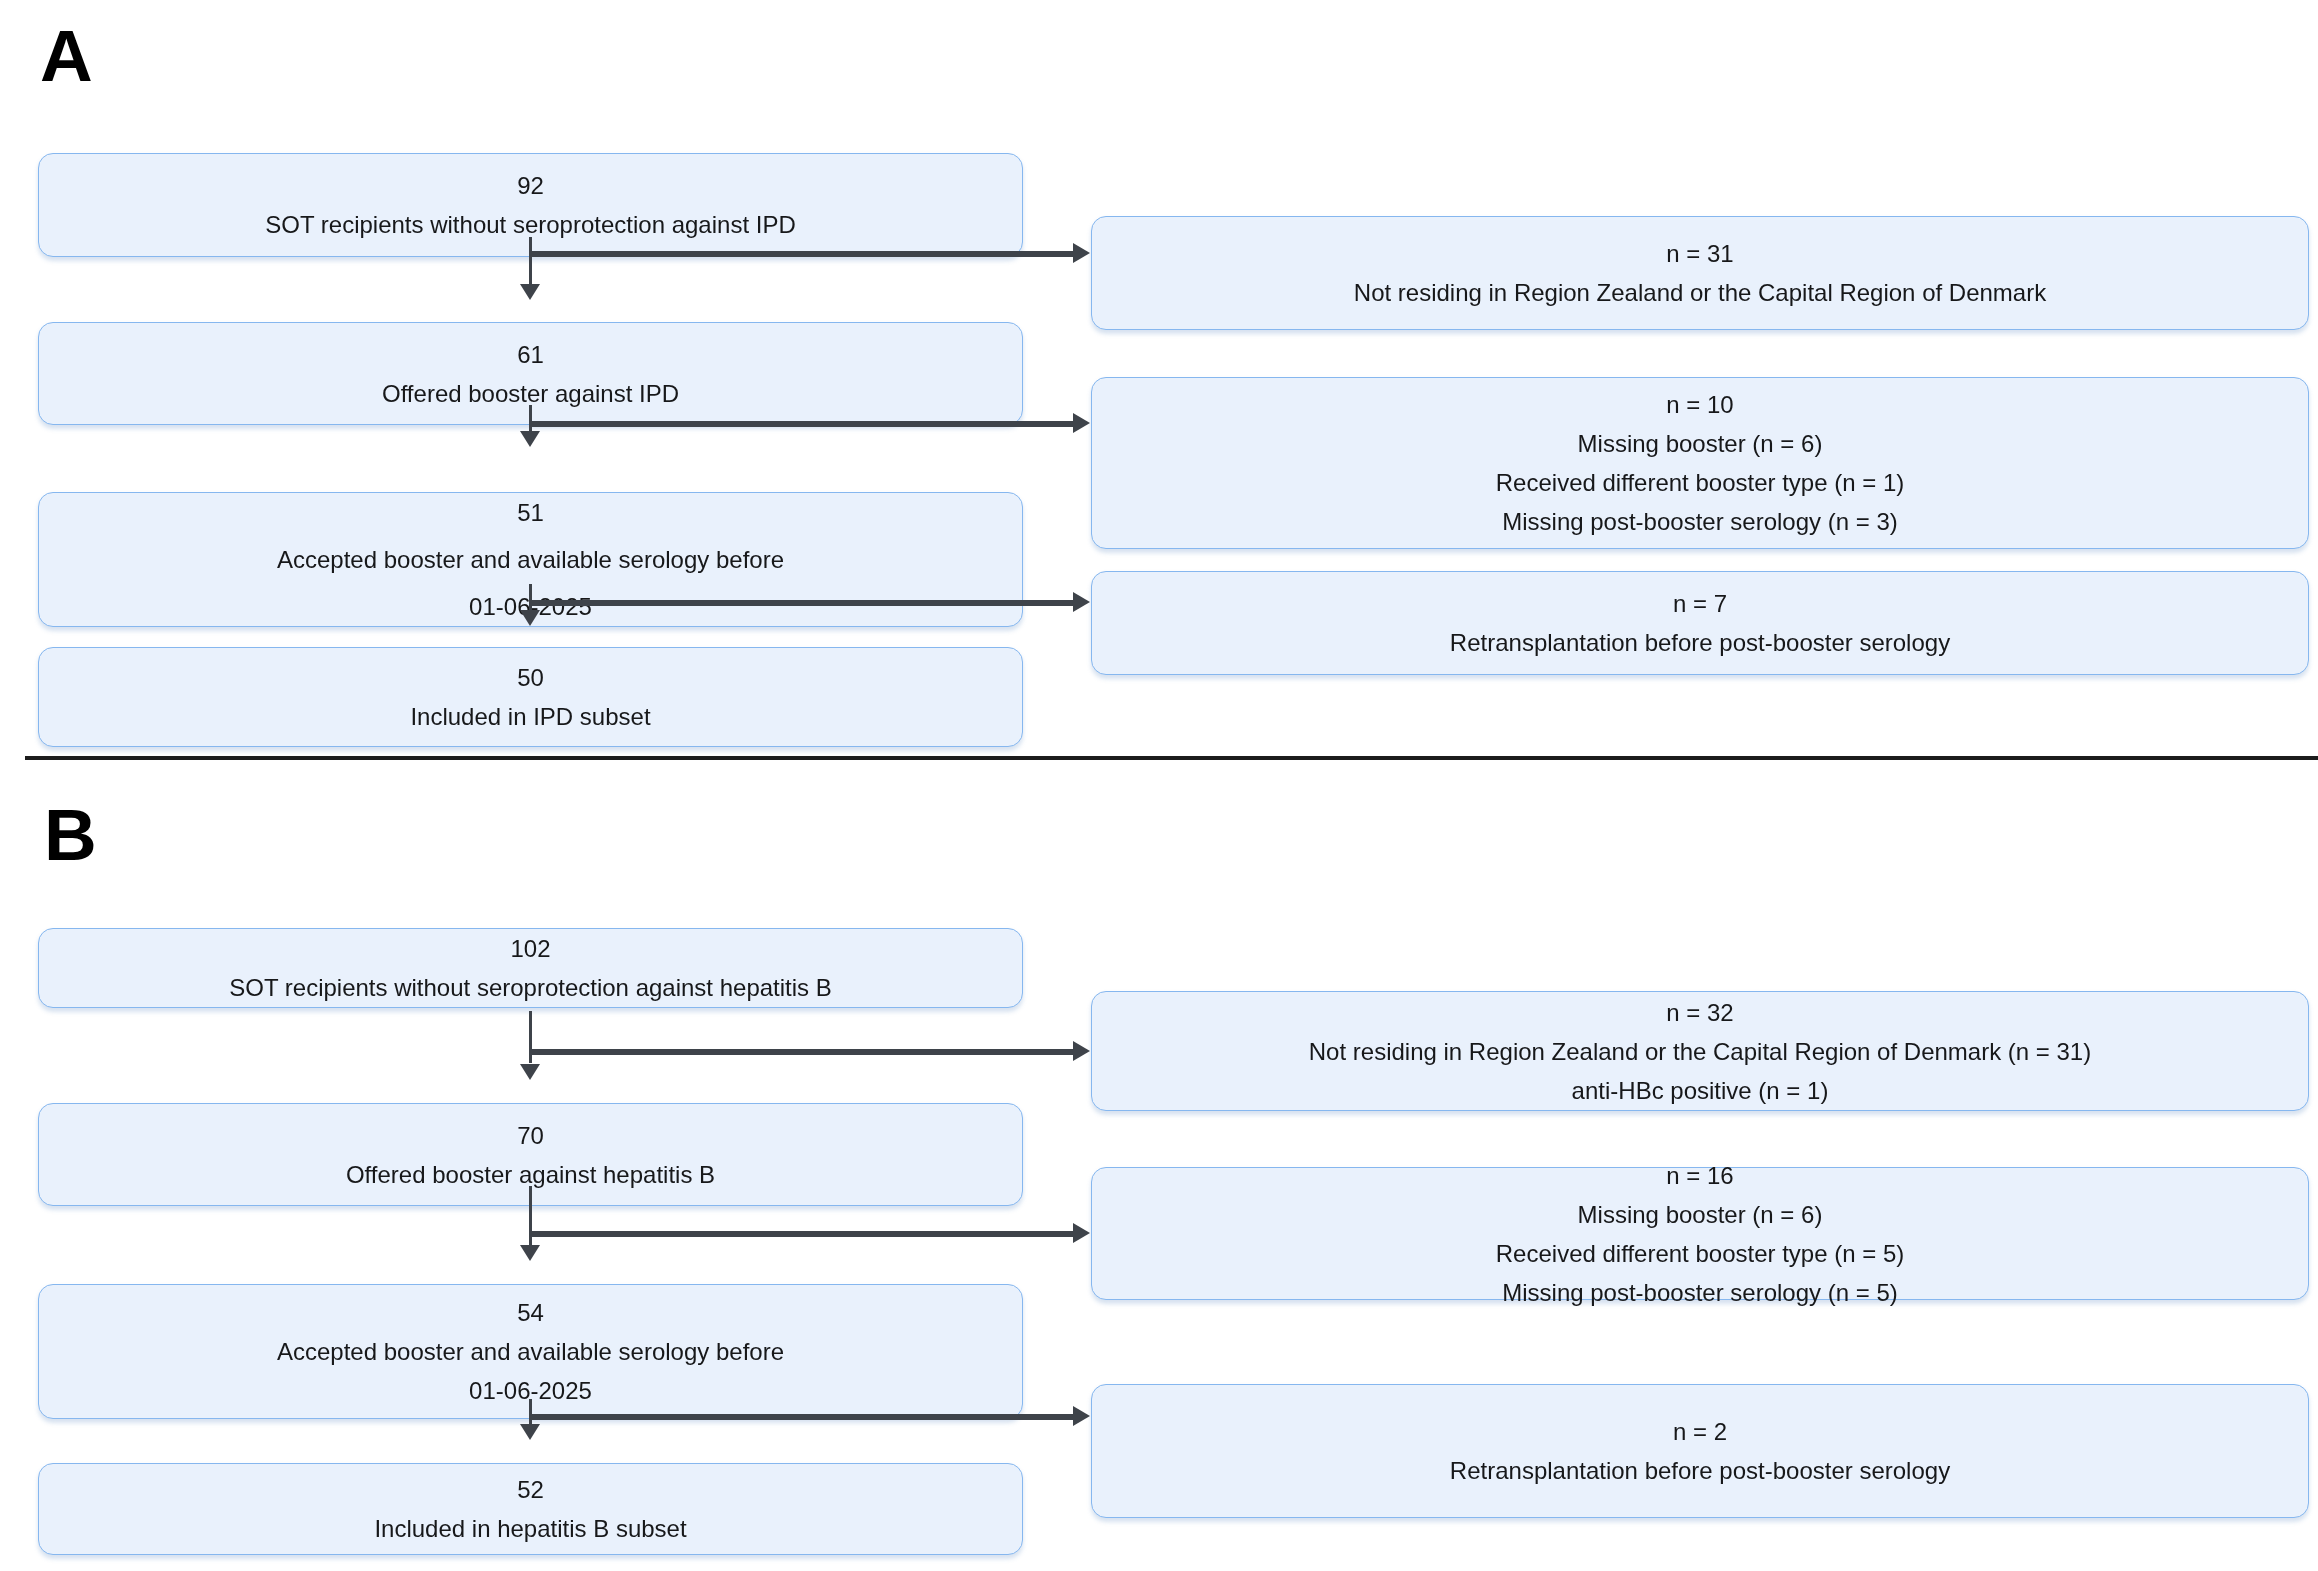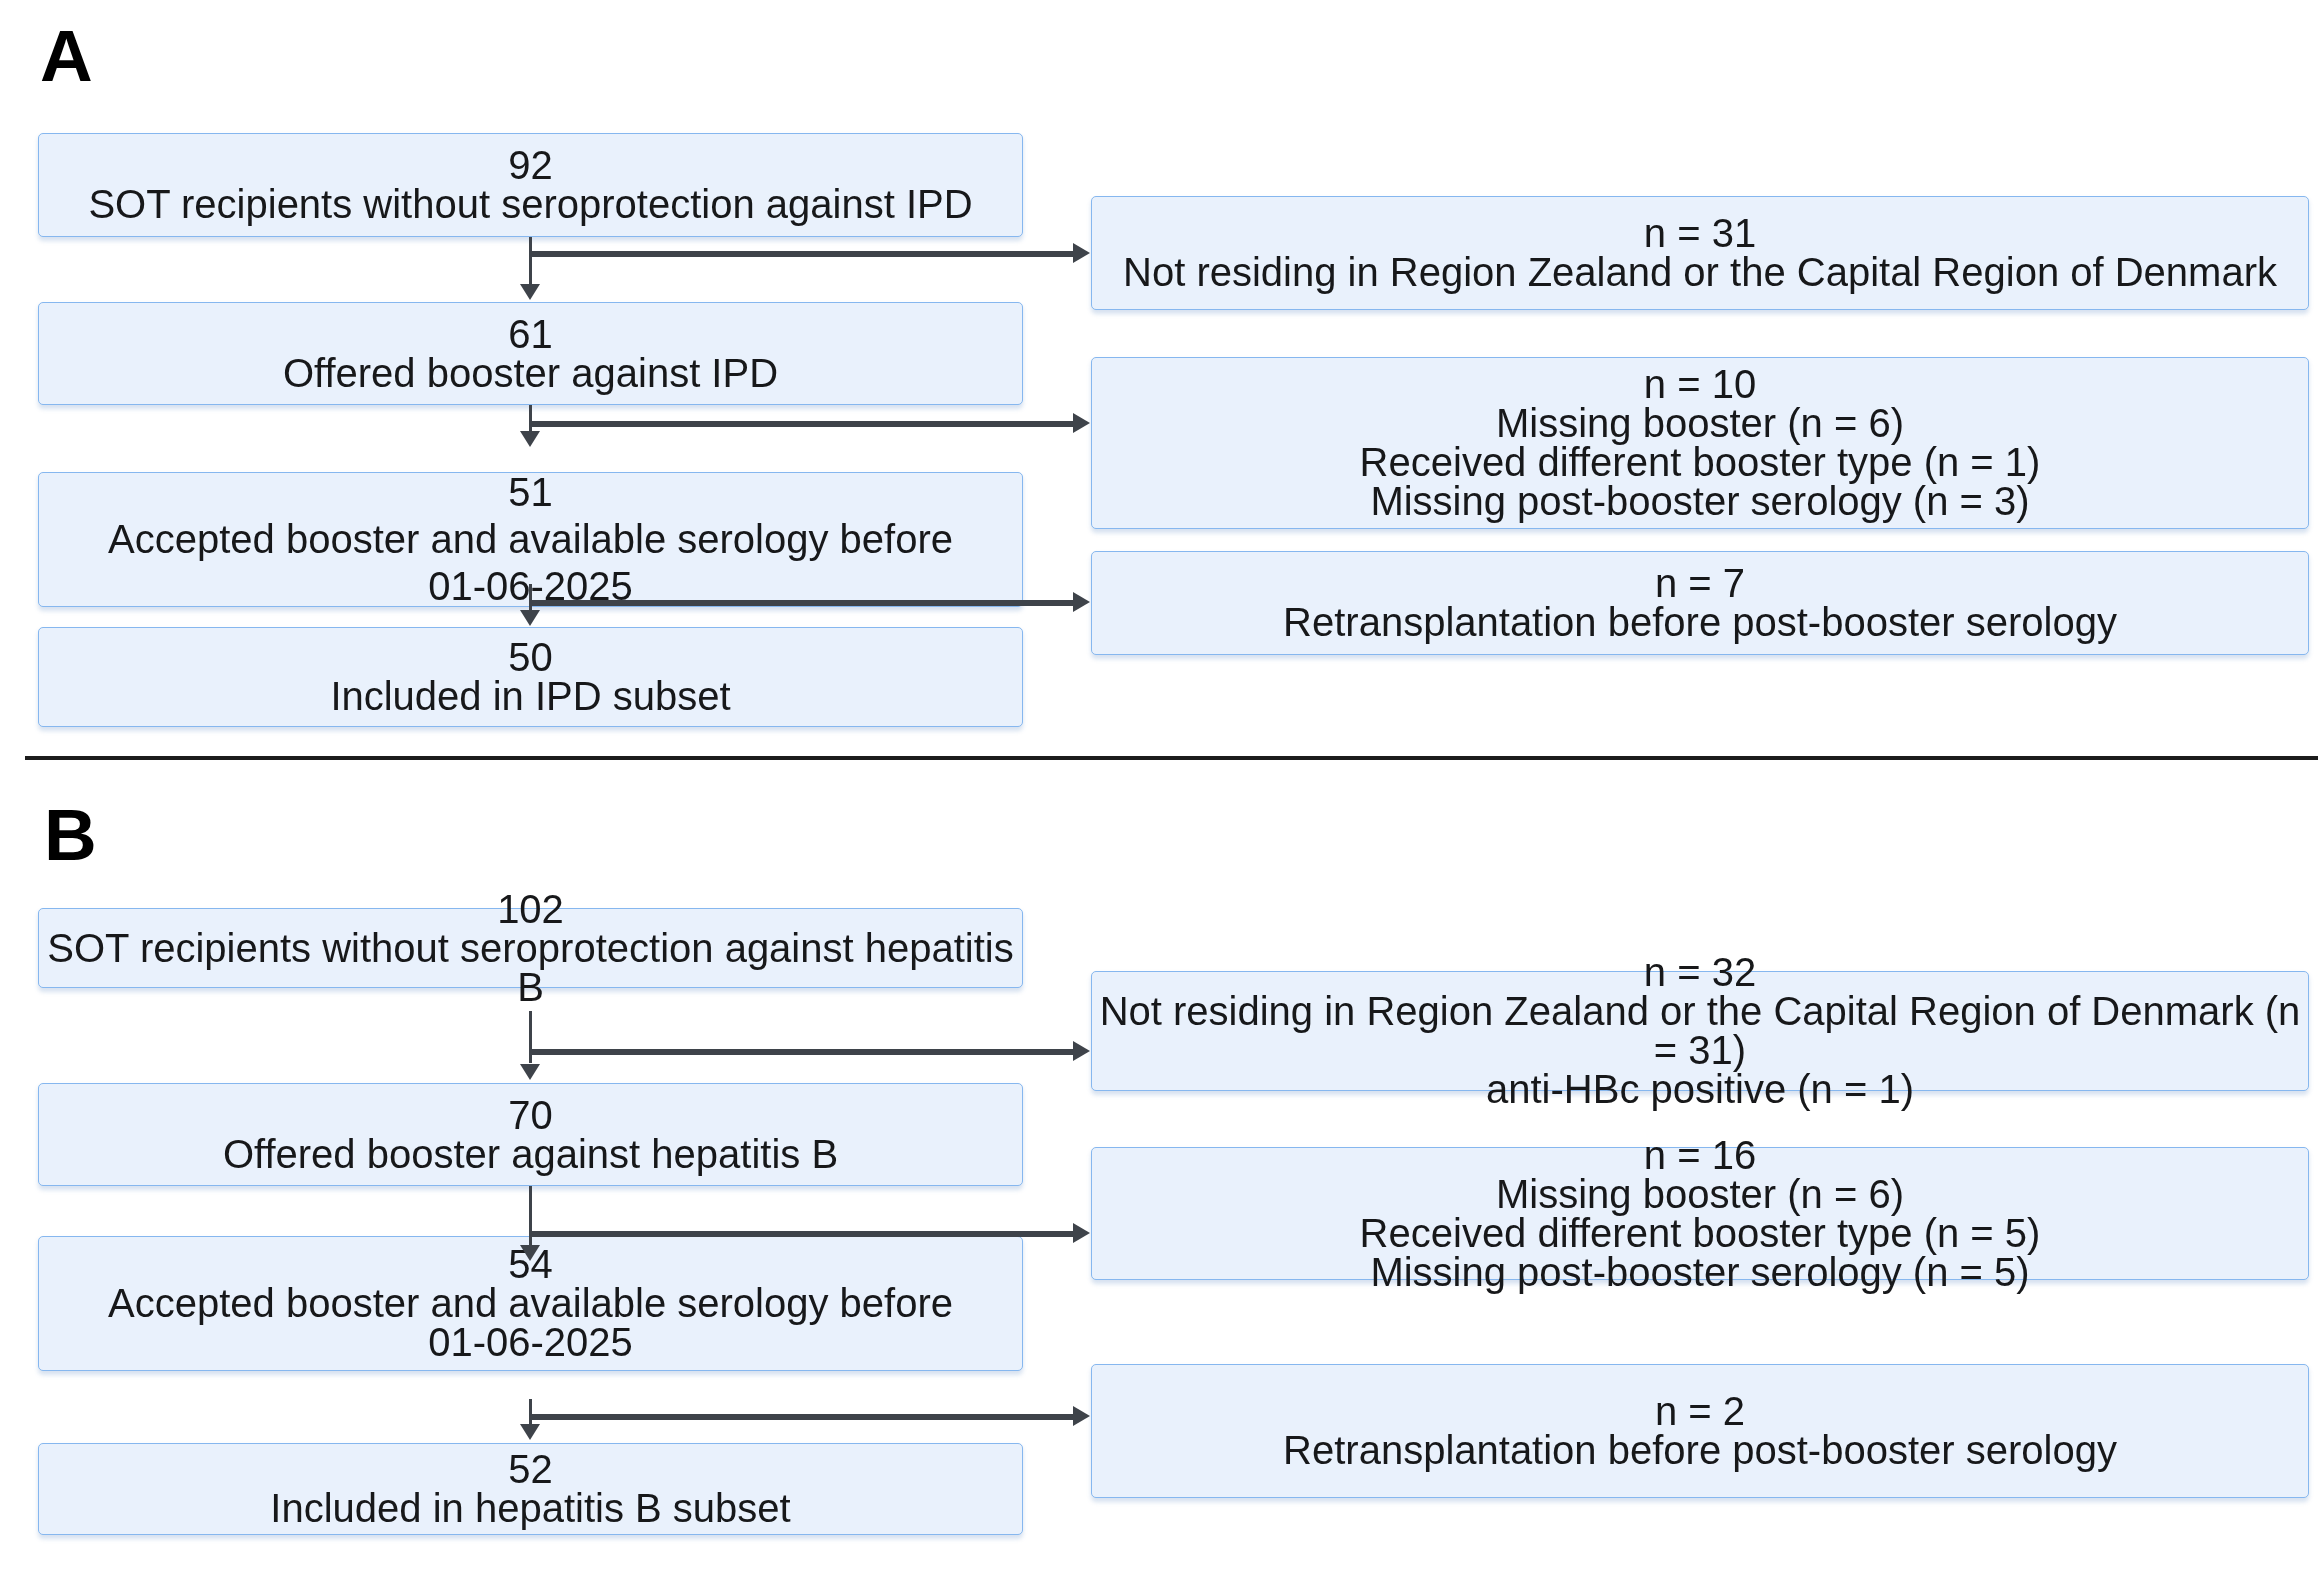--- a/index.html
+++ b/index.html
@@ -23,29 +23,30 @@
     font-size:73px;
     font-weight:700;
     line-height:1;
     color:#000;
   }
   .flow-box{
     position:absolute;
     box-sizing:border-box;
     background:var(--box-fill);
     border:1.9px solid var(--box-border);
-    border-radius:5px;
+    border-radius:15px;
     box-shadow:0 3.2px 4.4px rgba(110,150,200,0.28);
     display:flex;
     flex-direction:column;
     align-items:center;
     justify-content:center;
     text-align:center;
-    font-size:40px;
+    font-size:24px;
     line-height:39px;
+    margin-top:20px;
   }
   .left-col{left:38px;width:985px;}
   .right-col{left:1091px;width:1218px;}
   .vline{position:absolute;width:2.5px;background:var(--arrow);left:529px;}
   .hline{position:absolute;height:5.7px;background:var(--arrow);left:531px;width:543px;}
   .head-down{
     position:absolute;width:0;height:0;left:520px;
     border-left:10.8px solid transparent;
     border-right:10.8px solid transparent;
     border-top:16.4px solid var(--arrow);
@@ -129,21 +130,21 @@
   <div class="flow-box left-col" style="top:908px;height:80px;">
     <div>102</div>
     <div>SOT recipients without seroprotection against hepatitis B</div>
   </div>
 
   <div class="flow-box left-col" style="top:1083px;height:103px;">
     <div>70</div>
     <div>Offered booster against hepatitis B</div>
   </div>
 
-  <div class="flow-box left-col" style="top:1236px;height:135px;">
+  <div class="flow-box left-col" style="top:1264px;height:135px;">
     <div>54</div>
     <div>Accepted booster and available serology before</div>
     <div>01-06-2025</div>
   </div>
 
   <div class="flow-box left-col" style="top:1443px;height:92px;">
     <div>52</div>
     <div>Included in hepatitis B subset</div>
   </div>
 

